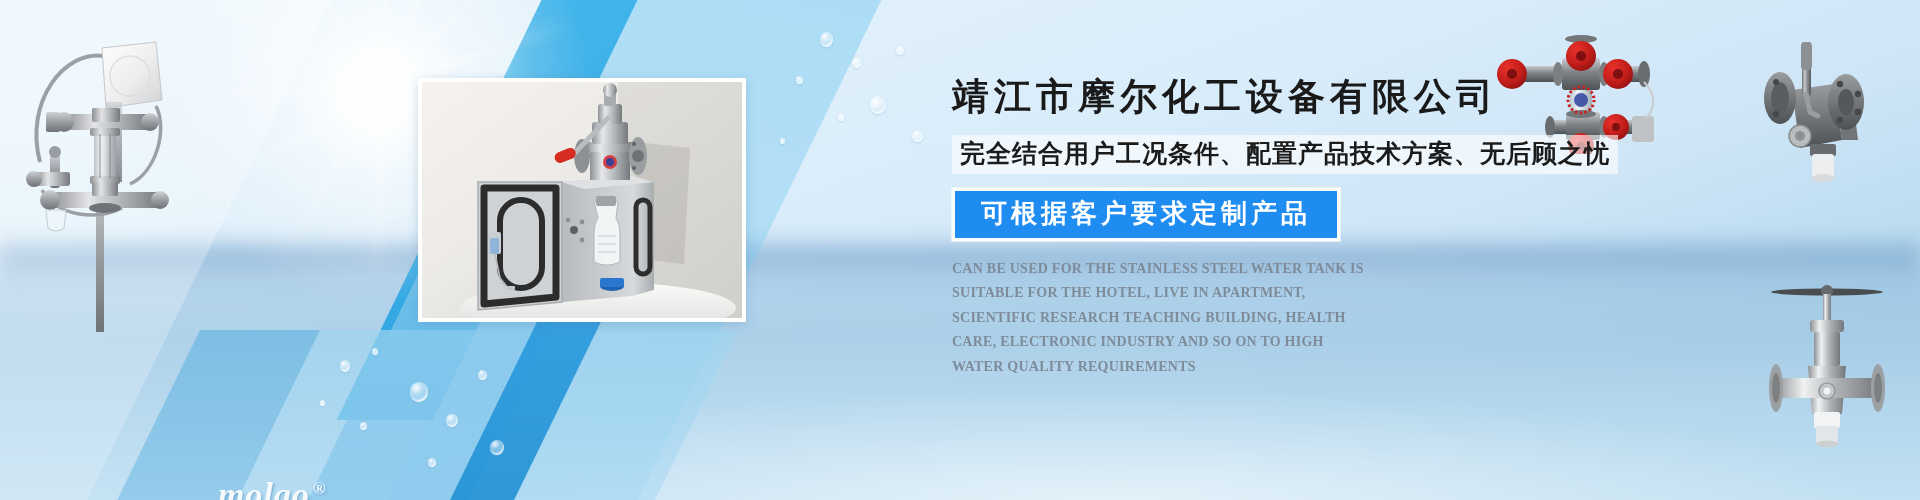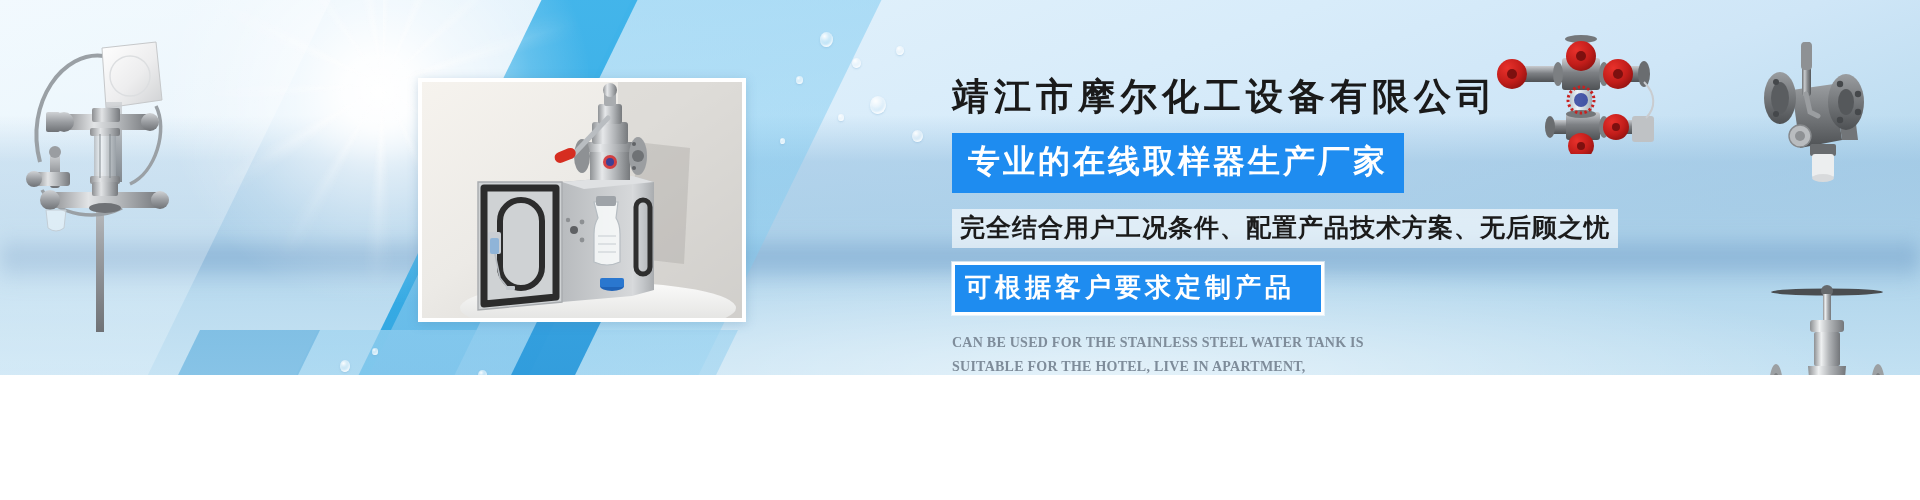--- a/index.html
+++ b/index.html
@@ -1,21 +1,21 @@
 <!DOCTYPE html>
 <html><head>
 <meta charset="utf-8">
 <title>Banner</title>
 <style>
   html,body{margin:0;padding:0;background:#fff;}
   body{font-family:"Liberation Sans","DejaVu Sans",sans-serif;}
 
   .banner{
     position:relative;
-    width:1920px;height:375px;
+    width:1920px;height:500px;
     overflow:hidden;
     background:linear-gradient(160deg,#eaf6fd 0%,#e2f1fb 22%,#d8ecfa 45%,#cfe6f7 62%,#bcdcf0 78%,#aed3ea 100%);
   }
 
   
   .bg-layer{position:absolute;inset:0;pointer-events:none;}
 
   
   .horizon{
     position:absolute;left:0;right:0;bottom:0;height:260px;
@@ -109,21 +109,21 @@
     margin-top:16px;display:inline-block;
     background:rgba(255,255,255,.62);
     color:#1b1b1b;font-size:25px;font-weight:700;letter-spacing:1px;
     padding:2px 8px 4px 8px;white-space:nowrap;
   }
   .badge-custom{
     display:inline-block;margin-top:14px;
     background:#1e8cf0;color:#fff;
     border:3px solid #ffffff;
     font-size:26px;font-weight:700;letter-spacing:4px;
-    padding:5px 26px 7px 10px;white-space:nowrap;
+    padding:5px 26px 7px 26px;white-space:nowrap;
     box-shadow:0 0 0 1px rgba(255,255,255,.55);
     text-align:center;
   }
   .eng{
     margin-top:16px;width:418px;
     font-family:"Liberation Serif","DejaVu Serif",serif;
     font-size:14px;line-height:1.75;letter-spacing:.25px;
     color:#7e8c9a;text-transform:uppercase;font-weight:700;
   }
 
@@ -477,21 +477,20 @@
       <circle cx="75" cy="113" r="3.5" fill="#f0f2f3"></circle>
 
       <rect x="62" y="134" width="26" height="16" rx="2" fill="#f1f3f4"></rect>
       <rect x="64" y="148" width="22" height="18" rx="2" fill="#e3e6e8"></rect>
       <ellipse cx="75" cy="166" rx="11" ry="3.5" fill="#cdd0d2"></ellipse>
     </svg>
   </div>
 
   <div class="text-block">
     <div class="company">靖江市摩尔化工设备有限公司</div>
-    <div><span class="badge-main">专业的在线取样器生产厂家</span></div>
     <div><span class="subline">完全结合用户工况条件、配置产品技术方案、无后顾之忧</span></div>
     <div><span class="badge-custom">可根据客户要求定制产品</span></div>
     <div class="eng">CAN BE USED FOR THE STAINLESS STEEL WATER TANK IS SUITABLE FOR THE HOTEL, LIVE IN APARTMENT, SCIENTIFIC RESEARCH TEACHING BUILDING, HEALTH CARE, ELECTRONIC INDUSTRY AND SO ON TO HIGH WATER QUALITY REQUIREMENTS</div>
   </div>
 
   <div class="watermark">
     <span>molqo</span><span class="reg">®</span>
   </div>
 
 </div>

